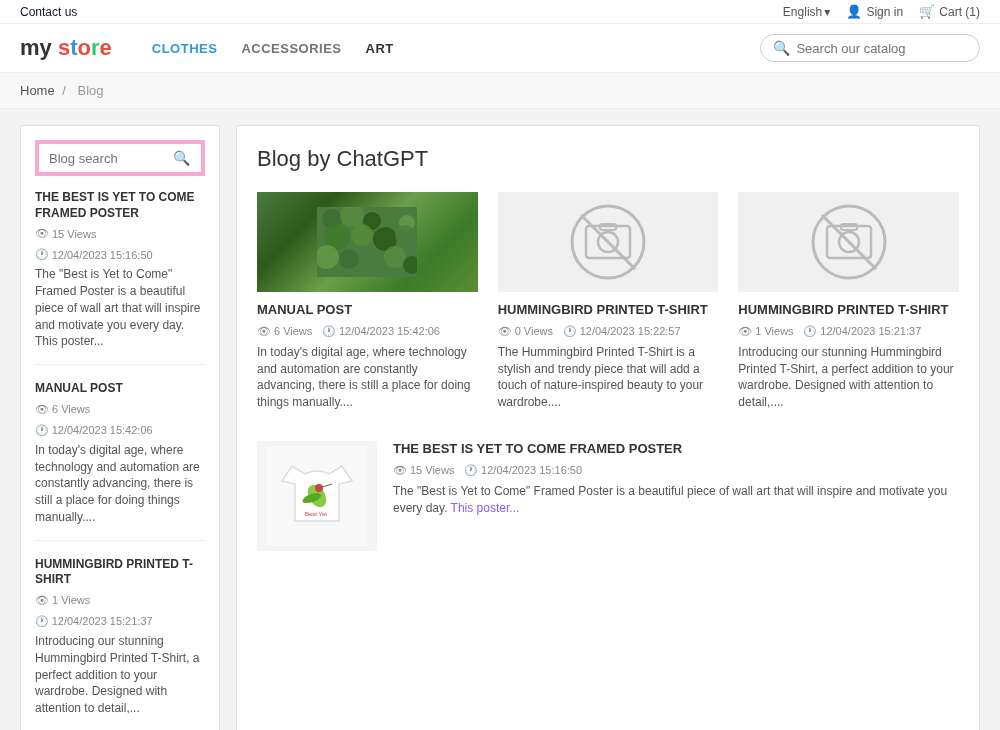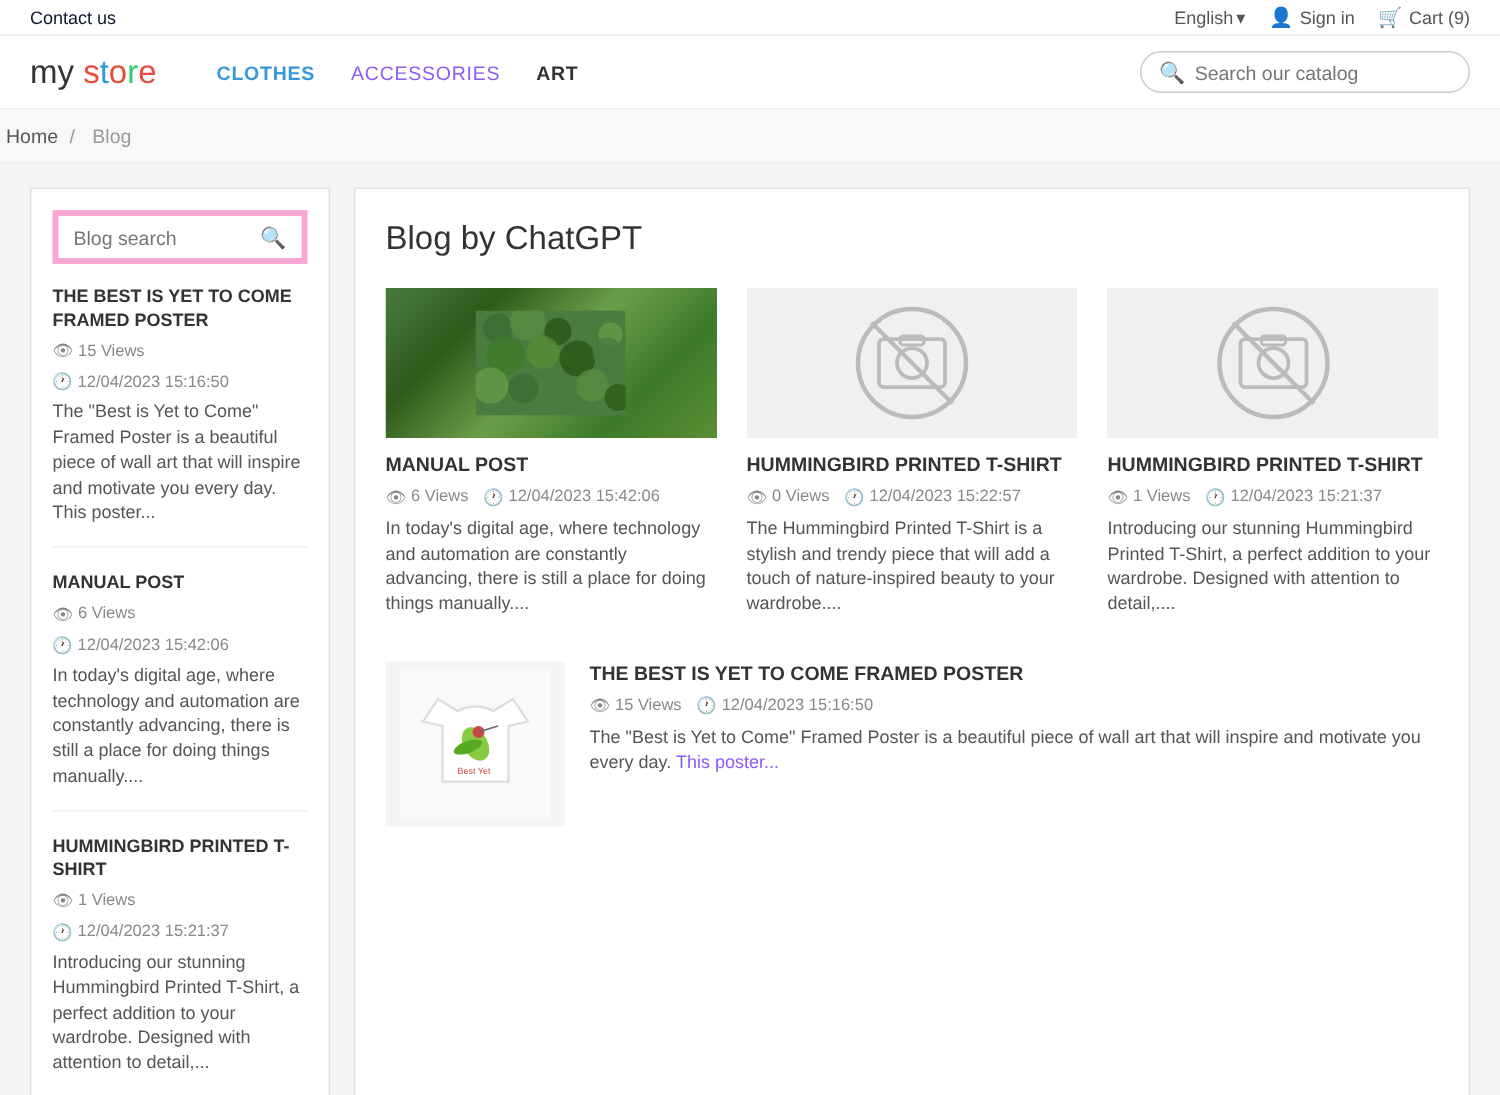--- a/index.html
+++ b/index.html
@@ -19,21 +19,21 @@
     .top-bar-right a { color: #555; text-decoration: none; display: flex; align-items: center; gap: 4px; }
 
     
     .header {
       display: flex;
       align-items: center;
       padding: 10px 20px;
       border-bottom: 1px solid #eee;
       gap: 20px;
     }
-    .logo { font-size: 22px; font-weight: normal; margin-right: 20px; }
+    .logo { font-size: 22px; font-weight: bold; margin-right: 20px; }
 
     .nav { display: flex; gap: 24px; flex: 1; }
     .nav a {
       text-decoration: none;
       font-size: 13px;
       font-weight: 600;
       color: #333;
       letter-spacing: 0.5px;
     }
     .nav a.active { color: #3498db; }
@@ -52,21 +52,21 @@
       outline: none;
       font-size: 13px;
       color: #999;
       width: 100%;
       background: transparent;
     }
     .search-icon-small { color: #999; font-size: 14px; }
 
     
     .breadcrumb {
-      padding: 10px 4px;
+      padding: 10px 20px;
       font-size: 13px;
       color: #555;
       background: #f8f8f8;
       border-bottom: 1px solid #eee;
     }
     .breadcrumb a { color: #555; text-decoration: none; }
     .breadcrumb span { color: #999; margin: 0 4px; }
 
     
     .main-layout {
@@ -231,32 +231,32 @@
     <a style="color:#555;font-size:12px;text-decoration:none;display:flex;align-items:center;gap:2px;">
       <span>English</span>
       <span>▾</span>
     </a>
     <a style="color:#555;font-size:12px;text-decoration:none;display:flex;align-items:center;gap:4px;">
       <span style="font-size:13px;">👤</span>
       <span>Sign in</span>
     </a>
     <a style="color:#555;font-size:12px;text-decoration:none;display:flex;align-items:center;gap:4px;">
       <span style="font-size:13px;">🛒</span>
-      <span>Cart (9)</span>
+      <span>Cart (1)</span>
     </a>
   </div>
 </div>
 
 <div class="header">
   <div class="logo">
     <span>my </span><span style="color:#e74c3c;">s</span><span style="color:#3498db;">t</span><span style="color:#e74c3c;">o</span><span style="color:#2ecc71;">r</span><span style="color:#e74c3c;">e</span>
   </div>
   <nav class="nav">
     <a class="active" style="color:#3498db;font-weight:600;font-size:13px;letter-spacing:0.5px;text-decoration:none;">CLOTHES</a>
-    <a style="color:#8b5cf6;font-weight:400;font-size:13px;letter-spacing:0.5px;text-decoration:none;">ACCESSORIES</a>
+    <a style="color:#737373;font-weight:700;font-size:13px;letter-spacing:0.5px;text-decoration:none;">ACCESSORIES</a>
     <a style="color:#333;font-weight:600;font-size:13px;letter-spacing:0.5px;text-decoration:none;">ART</a>
   </nav>
   <div class="search-bar">
     <span class="search-icon-small">🔍</span>
     <input type="text" placeholder="Search our catalog" style="">
   </div>
 </div>
 
 <div class="breadcrumb">
   <a>Home</a>

